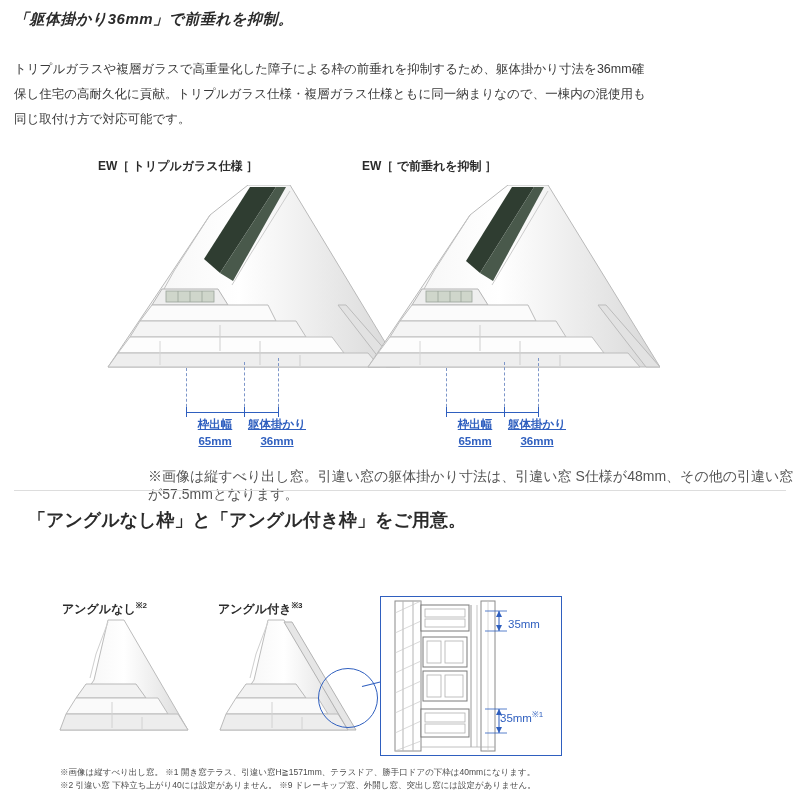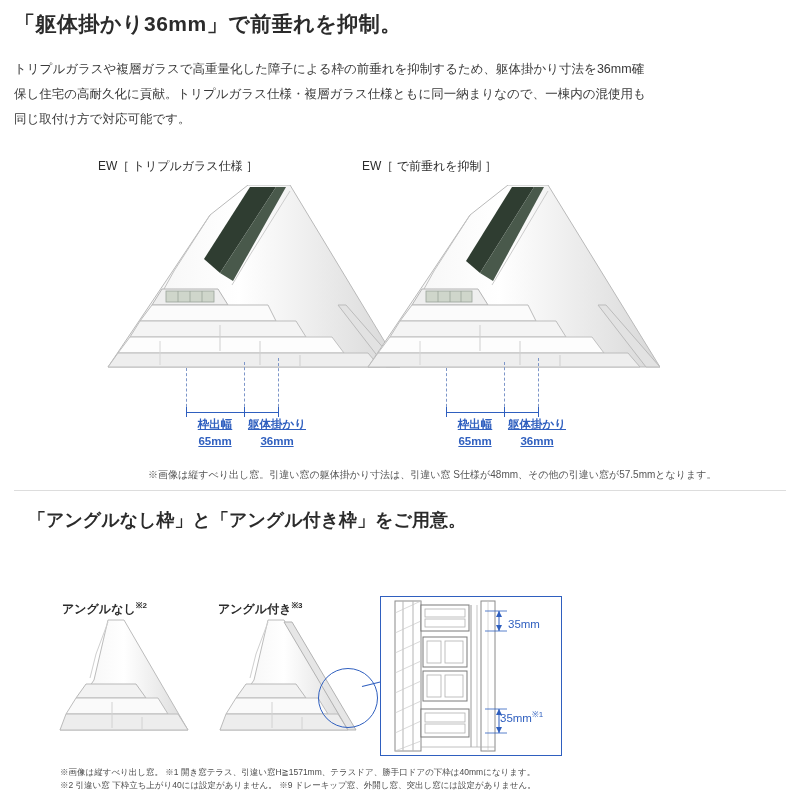--- a/index.html
+++ b/index.html
@@ -19,39 +19,40 @@
     position: relative;
     width: 800px;
     height: 800px;
   }
 
   
   .sec1-title {
     position: absolute;
     left: 14px;
     top: 10px;
-    font-size: 21px;
+    font-size: 15px;
     font-weight: bold;
     color: #2b2b2b;
     letter-spacing: 0.5px;
+    font-style: italic;
   }
   .sec1-body {
     position: absolute;
     left: 14px;
     top: 57px;
     width: 640px;
     font-size: 12.5px;
     line-height: 2.0;
     color: #3a3a3a;
   }
 
   .label-ew {
     position: absolute;
     font-size: 12px;
-    font-weight: normal;
+    font-weight: bold;
     color: #2b2b2b;
     white-space: nowrap;
   }
   #ew-triple { left: 98px; top: 158px; }
   #ew-double { left: 362px; top: 158px; }
 
   
   .cross {
     position: absolute;
     overflow: hidden;
@@ -83,21 +84,21 @@
     font-weight: bold;
     line-height: 1.5;
     white-space: nowrap;
     text-decoration: underline;
   }
 
   .note-sec1 {
     position: absolute;
     left: 148px;
     top: 468px;
-    font-size: 10px;
+    font-size: 14px;
     color: #555555;
   }
 
   .divider {
     position: absolute;
     left: 14px;
     width: 772px;
     border-top: 1px solid #dddddd;
   }
 

